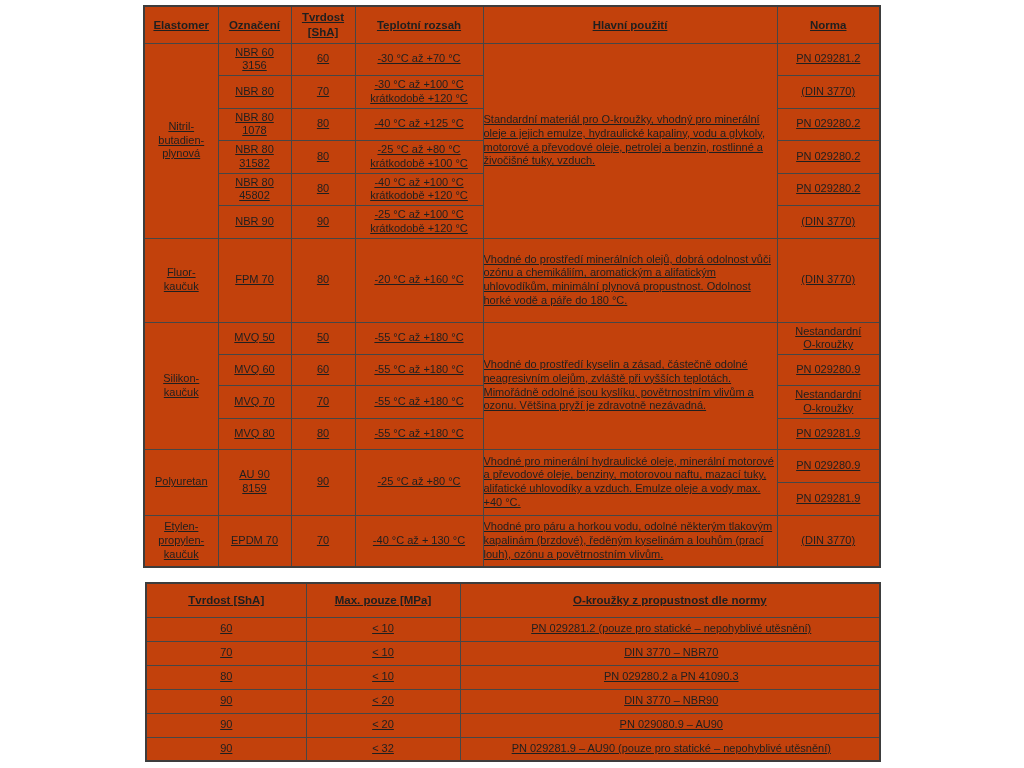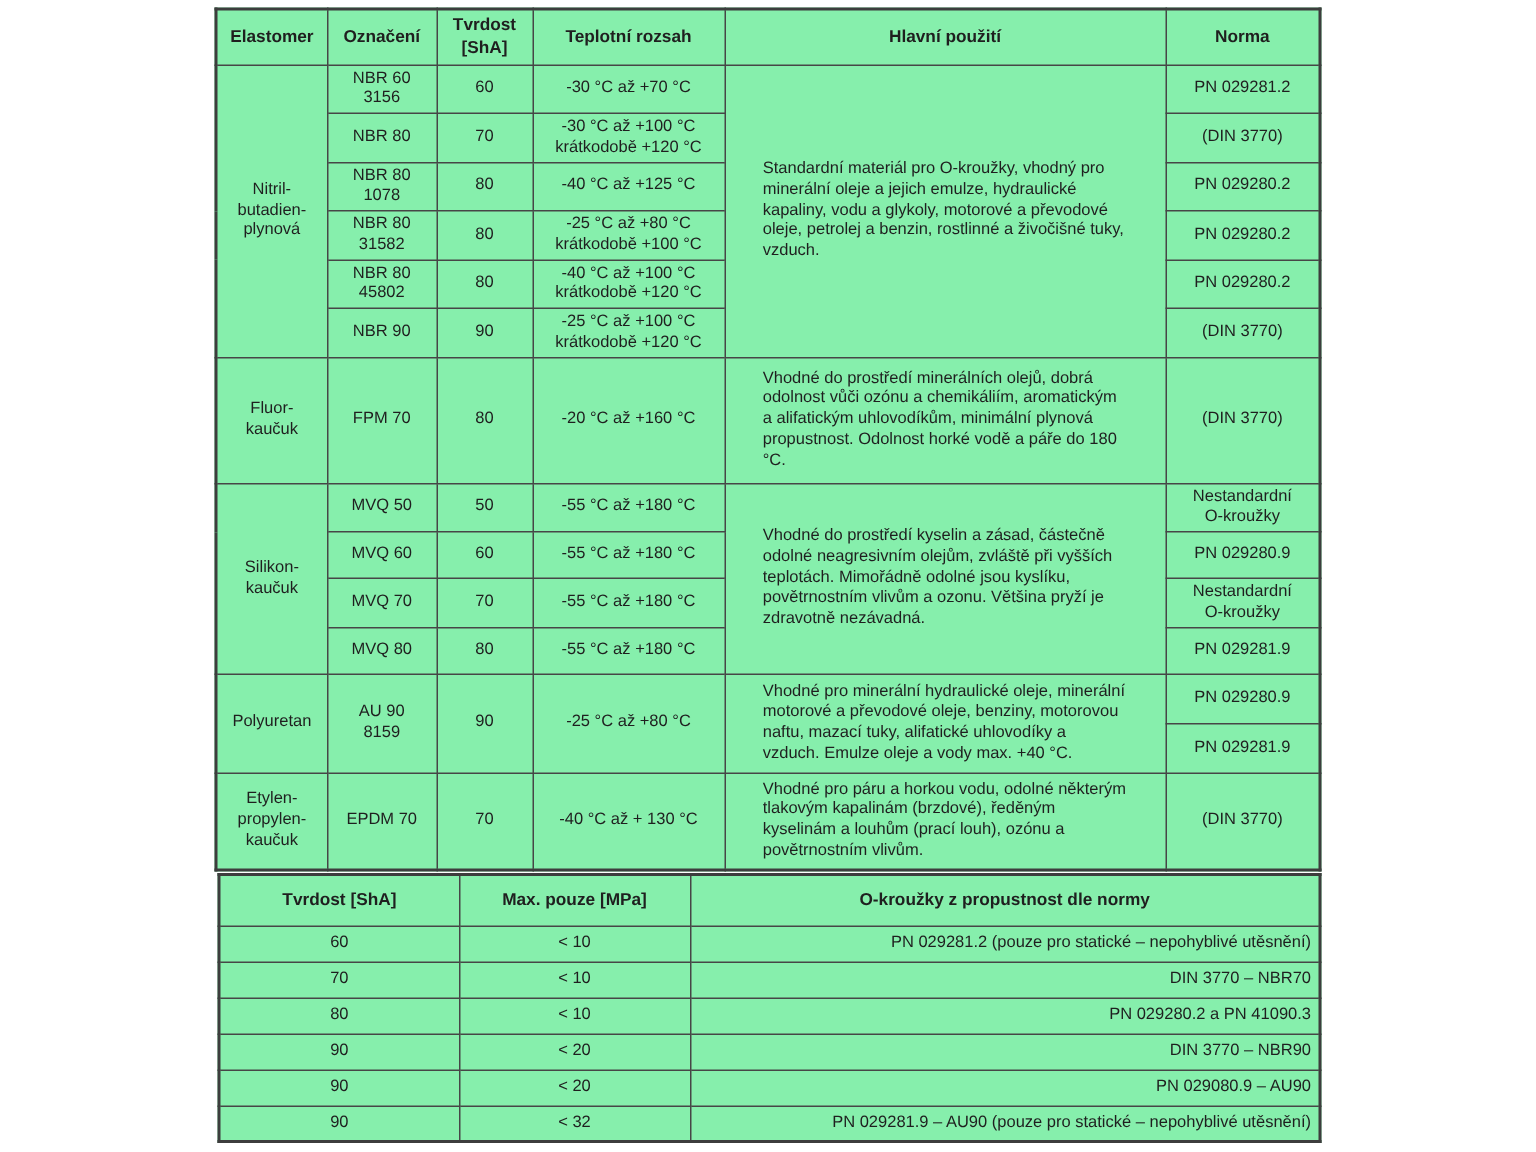--- a/index.html
+++ b/index.html
@@ -16,21 +16,22 @@
   .page {
     position: relative;
     width: 1024px;
     height: 768px;
     background: #ffffff;
     overflow: hidden;
   }
   table {
     border-collapse: collapse;
     table-layout: fixed;
-    background: #86efac;
+    background: #c2410c;
+    text-decoration: underline;
   }
   .t1 {
     position: absolute;
     left: 143px;
     top: 5px;
     width: 736px;
     border: 2px solid #3d3d3d;
   }
   .t2 {
     position: absolute;
@@ -49,25 +50,25 @@
     white-space: pre-line;
     overflow: hidden;
   }
   th {
     font-weight: bold;
     font-size: 11.5px;
     white-space: pre-line;
   }
   td.c-use {
     text-align: left;
-    padding: 4px 25px;
+    padding: 4px 0;
     margin-top: 32px;
   }
   .t2 td.c-normtext {
-    text-align: right;
+    text-align: center;
     padding-left: 8px;
   }
   
   .t1 .r-head   { height: 37px; }
   .t1 .r-nbr    { height: 31px; }
   .t1 .r-fpm    { height: 84px; }
   .t1 .r-mvq    { height: 31px; }
   .t1 .r-au     { height: 33px; }
   .t1 .r-epdm   { height: 52px; }
   

